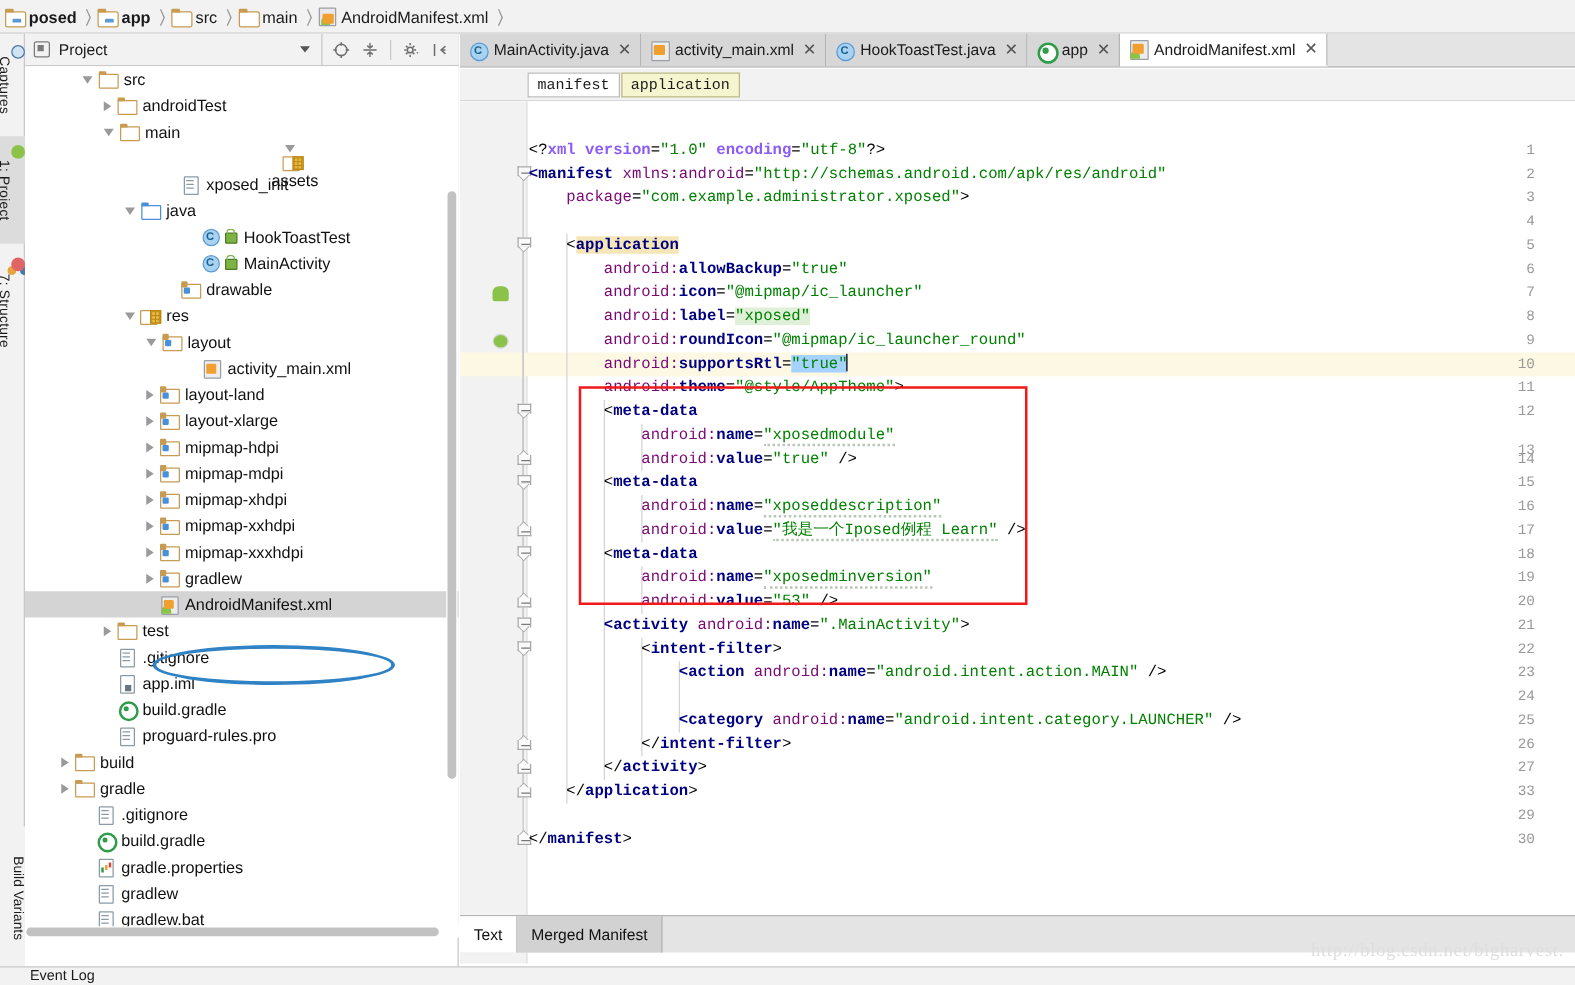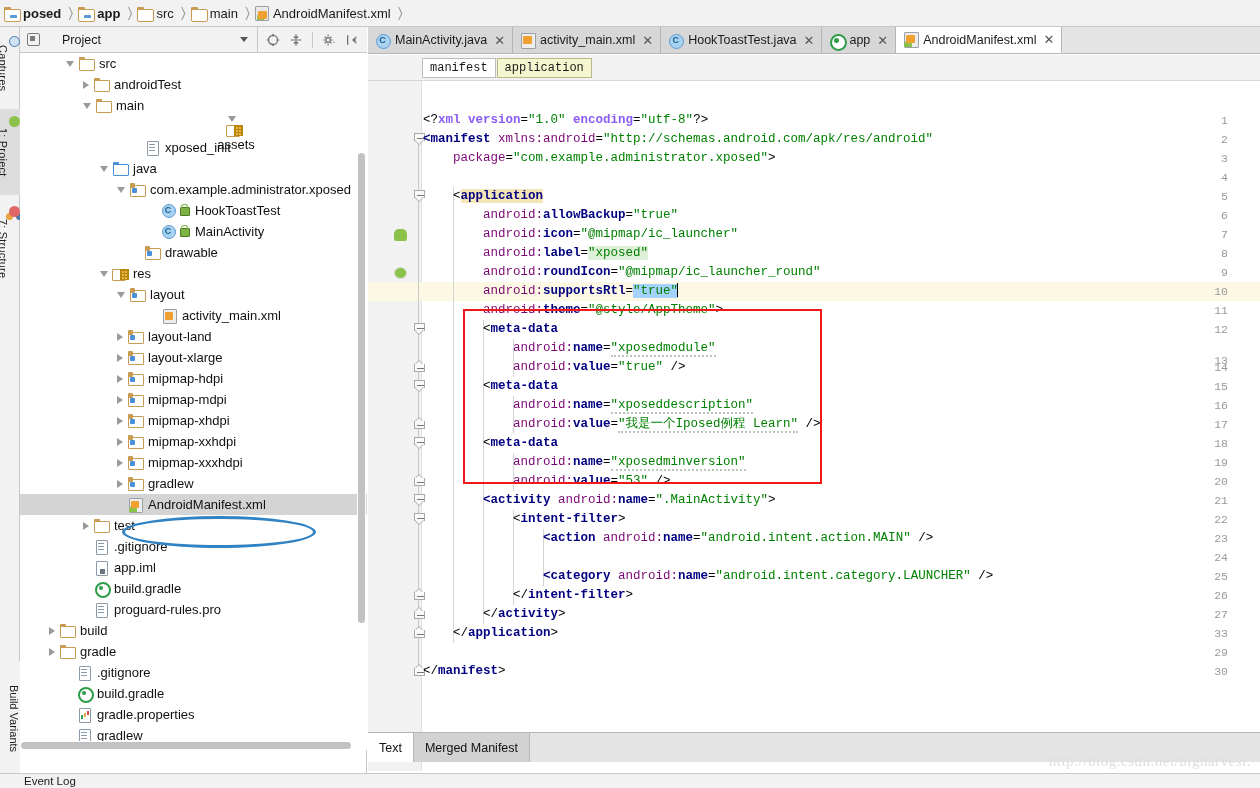--- a/index.html
+++ b/index.html
@@ -68,21 +68,21 @@
   
   .project-panel {
     position: absolute; left: 20px; top: 27px; width: 347px; height: 746px;
     background: #ffffff; border-right: 1px solid #c8c8c8;
   }
   .pp-header {
     position: absolute; left: 0; top: 0; width: 347px; height: 26px;
     background: #f2f2f2; border-bottom: 1px solid #c8c8c8;
     display: flex; align-items: center;
   }
-  .pp-title { font-size: 12.5px; color: #1a1a1a; margin-left: 22px; }
+  .pp-title { font-size: 12.5px; color: #1a1a1a; margin-left: 7px; }
   .pp-icon-btn {
     width: 13px; height: 13px; position: relative; display: inline-block;
     border: 1.5px solid #7a7a7a; border-radius: 2px;
   }
   .pp-icon-btn::after {
     content: ""; position: absolute; left: 2px; top: 2px; width: 5px; height: 5px;
     background: #7a7a7a;
   }
   .pp-caret {
     width: 0; height: 0; border-left: 4px solid transparent; border-right: 4px solid transparent;
@@ -534,25 +534,20 @@
         </div>
         <div class="row" style="padding-left: 114px;">
           <span class="arrow none"></span>
           <span class="ic file"></span>
           <span class="lbl">xposed_init</span>
         </div>
         <div class="row" style="padding-left: 80px;">
           <span class="arrow open"></span>
           <span class="ic folder-java"></span>
           <span class="lbl">java</span>
-        </div>
-        <div class="row" style="padding-left: 97px;">
-          <span class="arrow open"></span>
-          <span class="ic folder-src"></span>
-          <span class="lbl">com.example.administrator.xposed</span>
         </div>
         <div class="row" style="padding-left: 131px;">
           <span class="arrow none"></span>
           <span class="ic cls">
             <span class="cletter">C</span>
           </span>
           <span class="ic lock" style="width: 14px;"></span>
           <span class="lbl">HookToastTest</span>
         </div>
         <div class="row" style="padding-left: 131px;">

